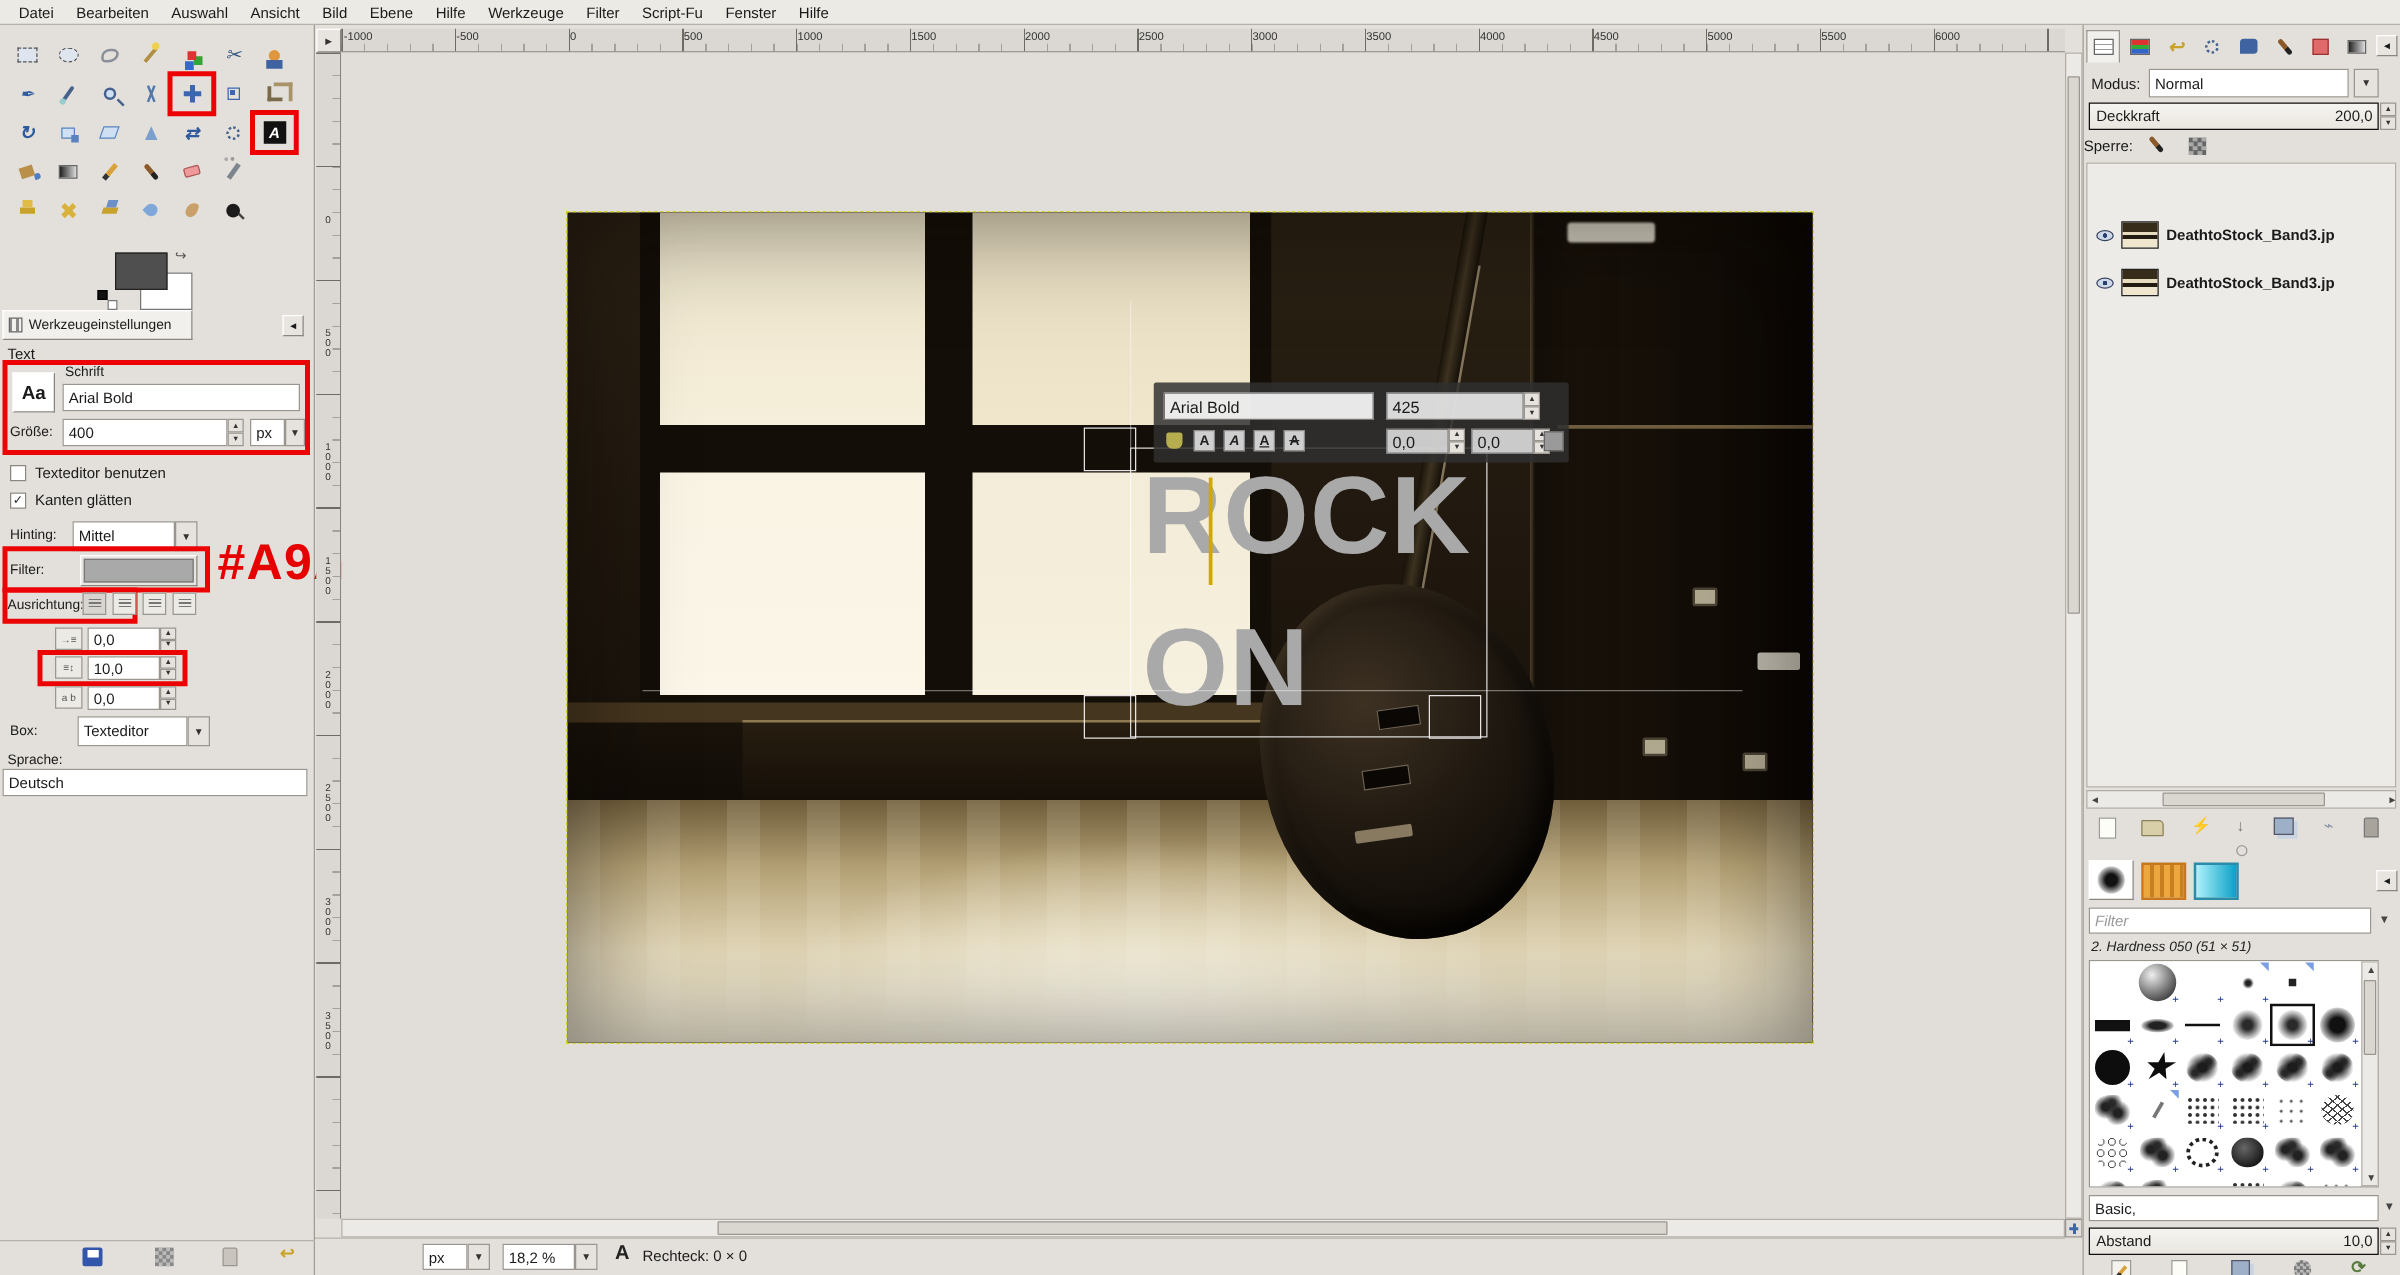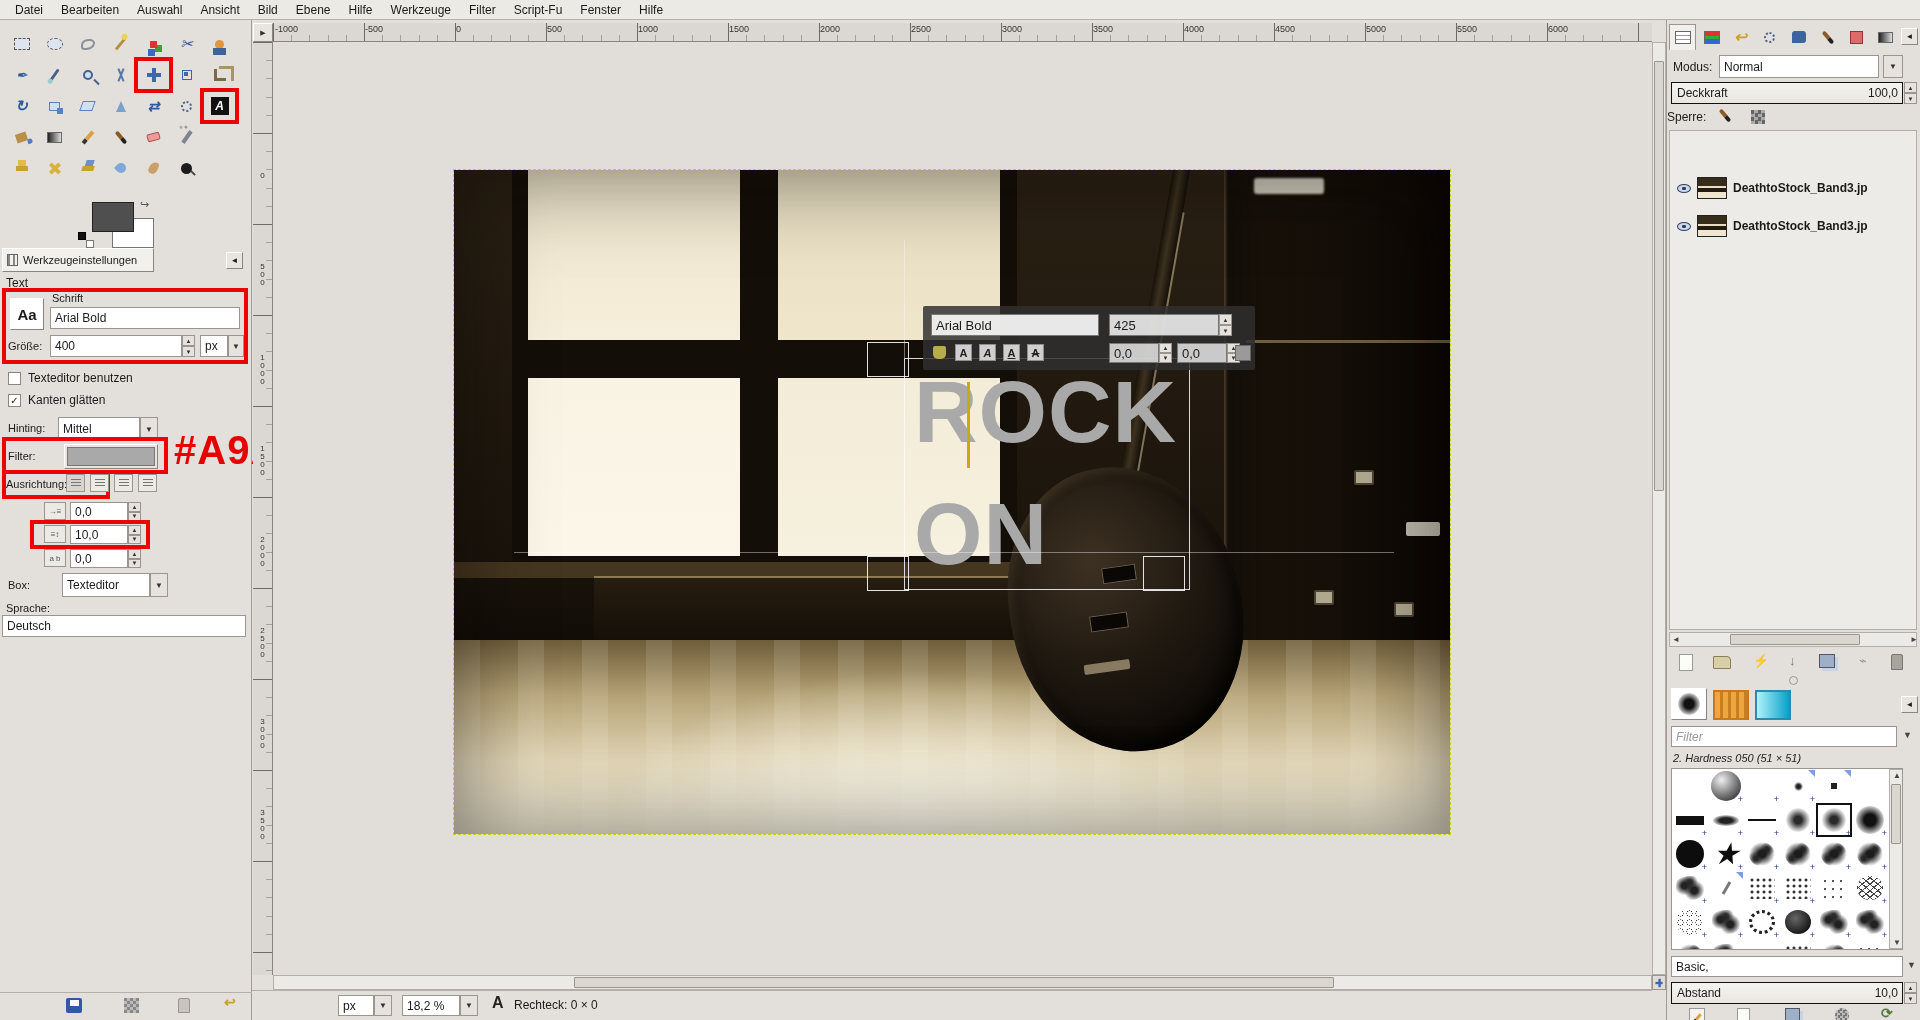--- a/index.html
+++ b/index.html
@@ -561,21 +561,21 @@
   <div class="abs raised" style="left:234px;top:8px;width:17px;height:17px;font-size:8px;display:flex;align-items:center;justify-content:center">◄</div>
 
   <span class="abs lbl" style="left:6px;top:40px">Modus:</span>
   <div class="abs field" style="left:52px;top:35px;width:160px;height:23px">
       <span>Normal</span>
     </div>
   <div class="abs combo-btn" style="left:216px;top:35px;width:20px;height:23px">▼</div>
 
   <div class="slider-bar" style="left:4px;top:62px;width:232px">
     <span class="t1">Deckkraft</span>
-    <span class="t2">100,0</span>
+    <span class="t2">200,0</span>
   </div>
   <div class="abs spin" style="left:237px;top:62px;height:22px">
       <b>▲</b>
       <b>▼</b>
     </div>
 
   <span class="abs lbl" style="left:0;top:90px">Sperre:</span>
   <span class="abs" style="left:56px;top:88px"><i class="ic ic-brush"></i></span>
   <span class="abs" style="left:84px;top:90px;width:14px;height:14px;background:repeating-conic-gradient(#aaa 0 25%,#666 0 50%);background-size:7px 7px"></span>
 

